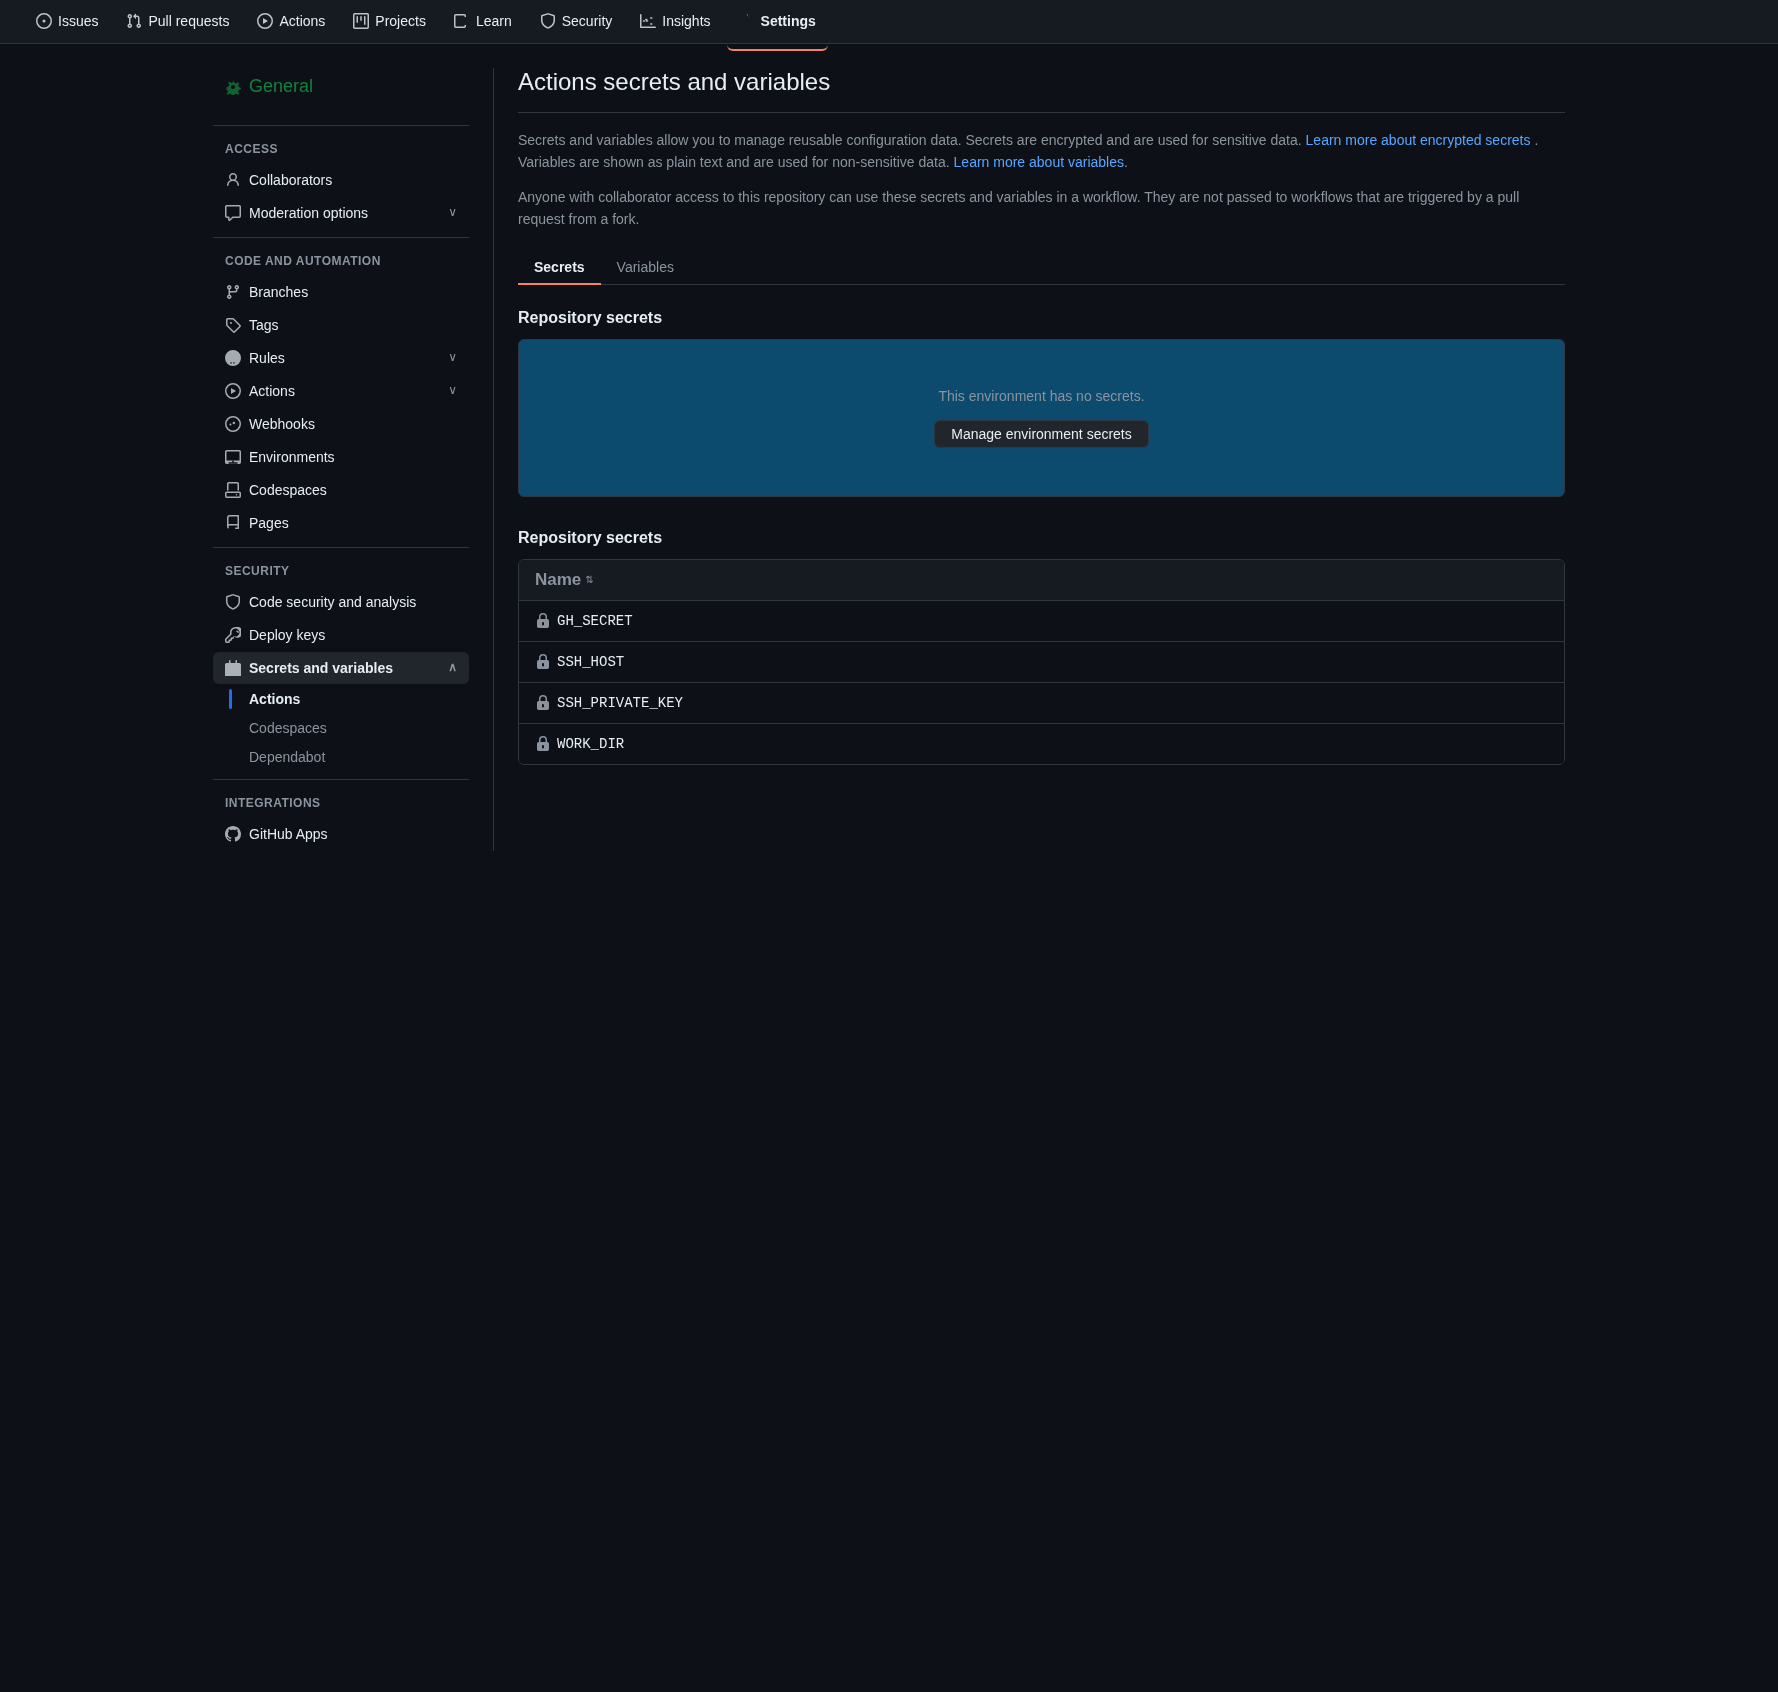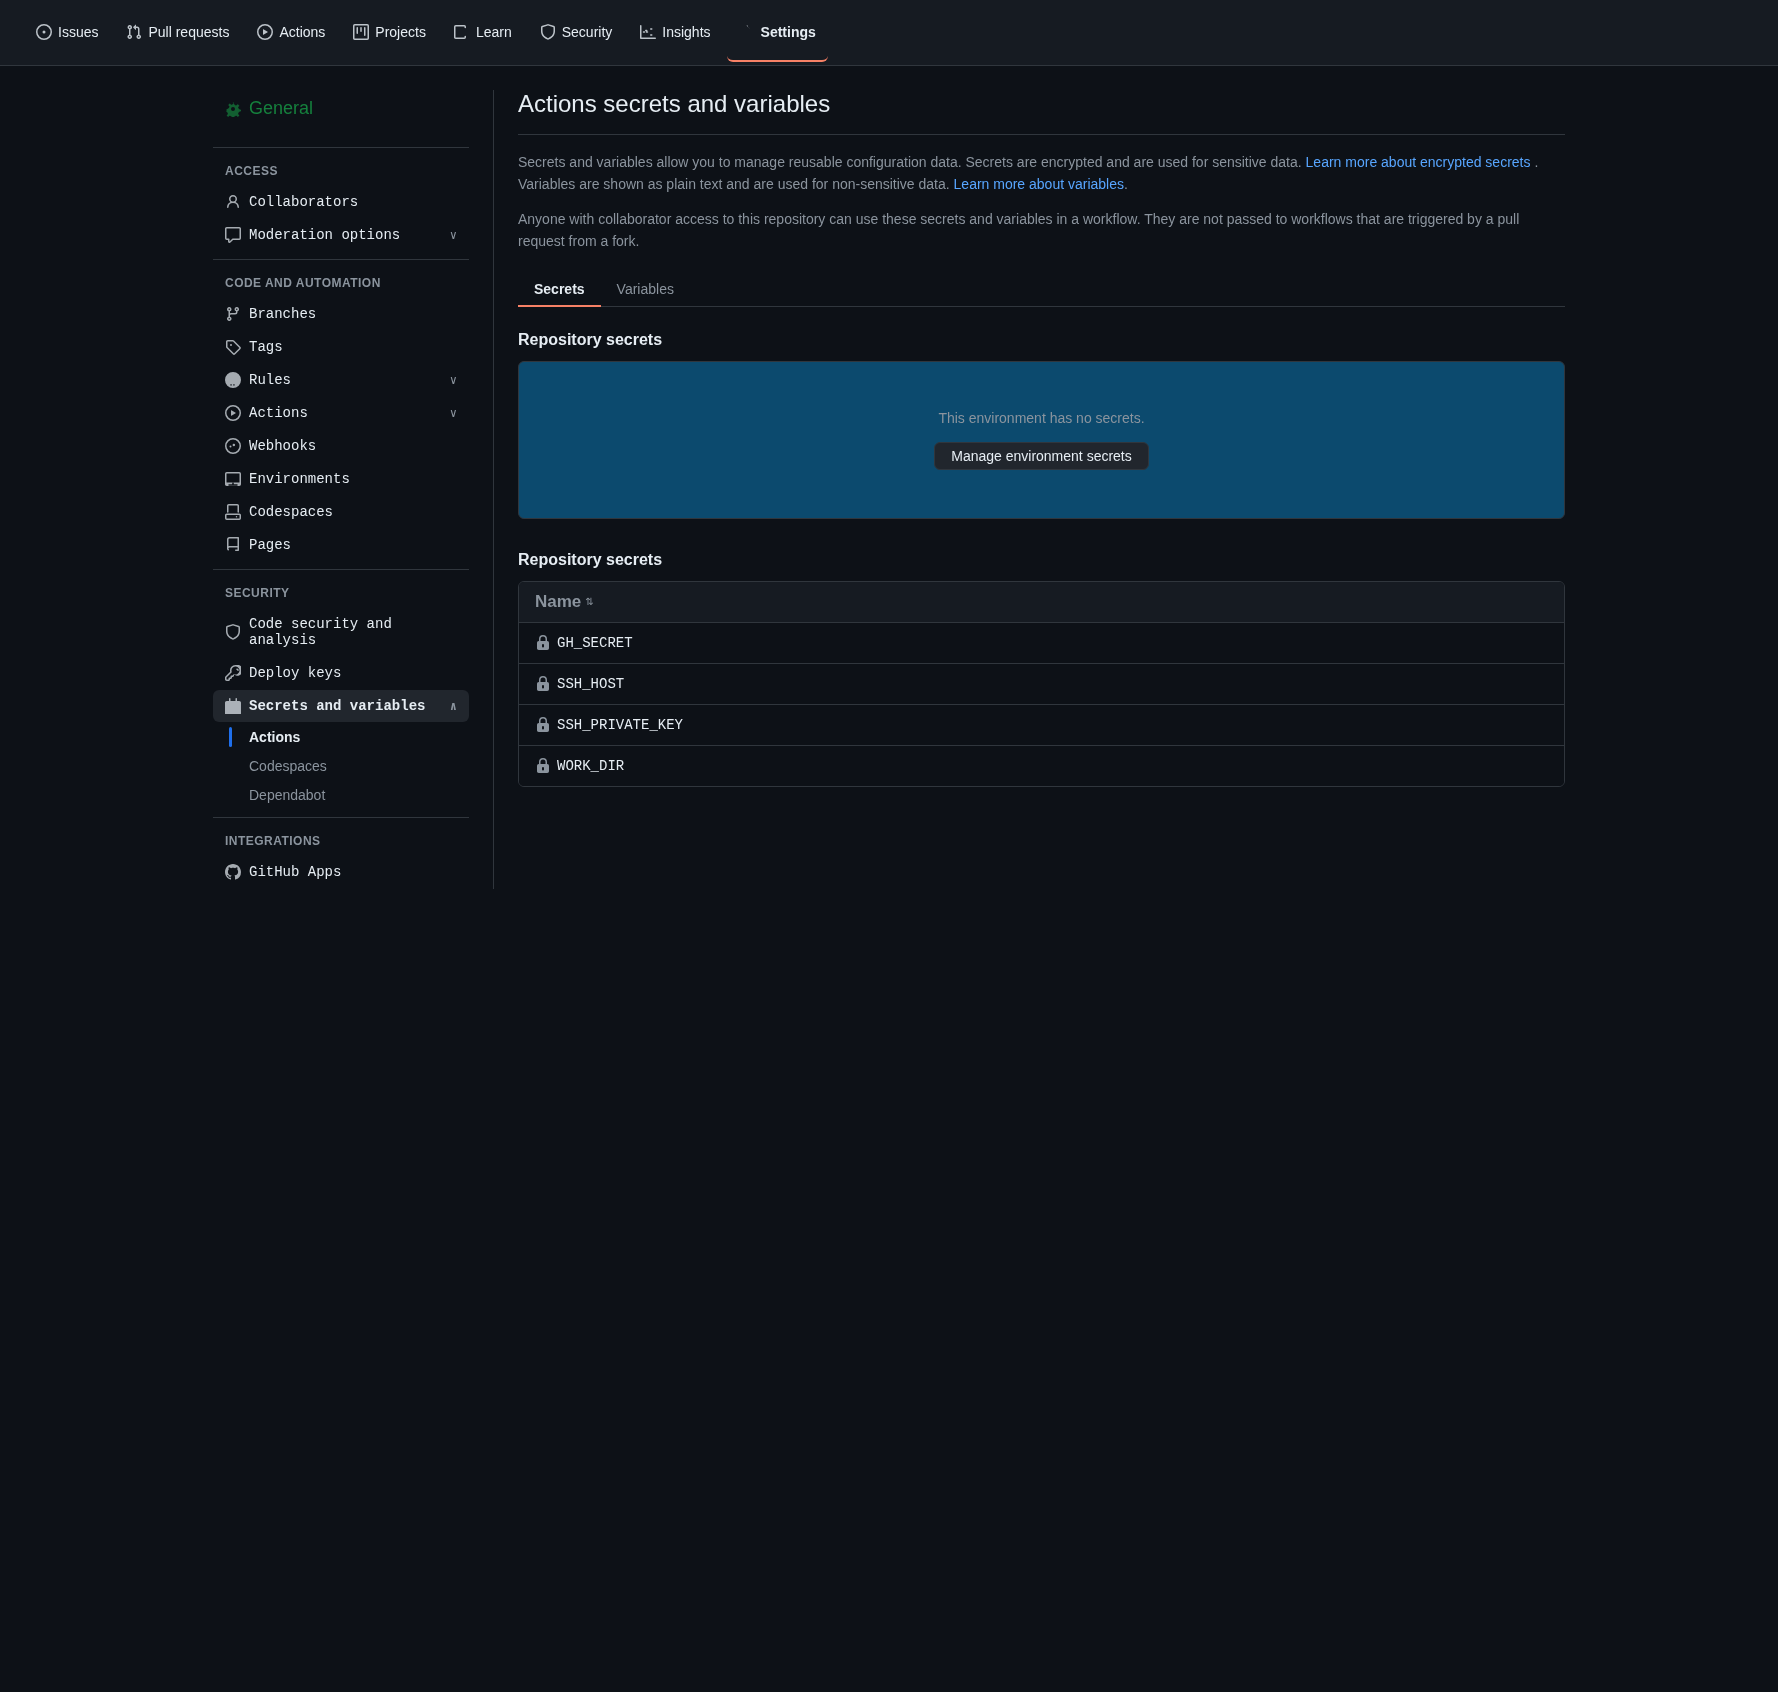--- a/index.html
+++ b/index.html
@@ -11,21 +11,21 @@
       min-height: 1692px;
     }
 
     
     .top-nav {
       background: #161b22;
       border-bottom: 1px solid #30363d;
       display: flex;
       align-items: center;
       padding: 0 24px;
-      height: 66px;
+      height: 44px;
       gap: 4px;
     }
     .nav-item {
       display: flex;
       align-items: center;
       gap: 6px;
       padding: 8px 12px;
       color: #e6edf3;
       cursor: pointer;
       border-radius: 6px;
@@ -81,30 +81,29 @@
       color: #8b949e;
       font-size: 12px;
       font-weight: 600;
       text-transform: uppercase;
       letter-spacing: 0.04em;
       padding: 0 12px;
       margin-bottom: 8px;
     }
     .sidebar-item {
       display: flex;
-      align-items: center;
+      align-items: flex-start;
       gap: 8px;
       padding: 8px 12px;
       color: #e6edf3;
       cursor: pointer;
       border-radius: 6px;
       font-size: 14px;
       justify-content: space-between;
       margin-bottom: 1px;
-      font-family: Liberation Mono, monospace;
     }
     .sidebar-item.active {
       background: #21262d;
       font-weight: 600;
     }
     .sidebar-item-left {
       display: flex;
       align-items: center;
       gap: 8px;
     }

